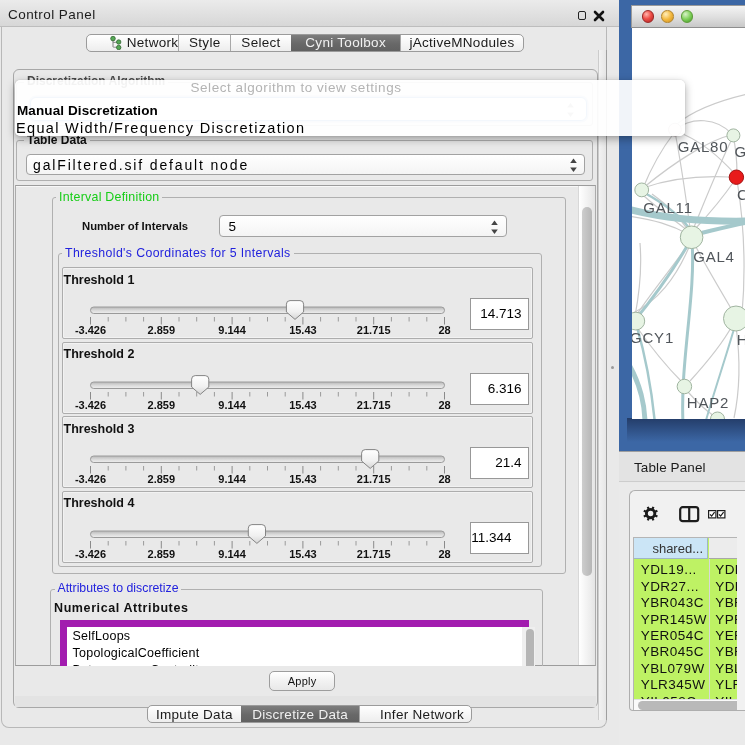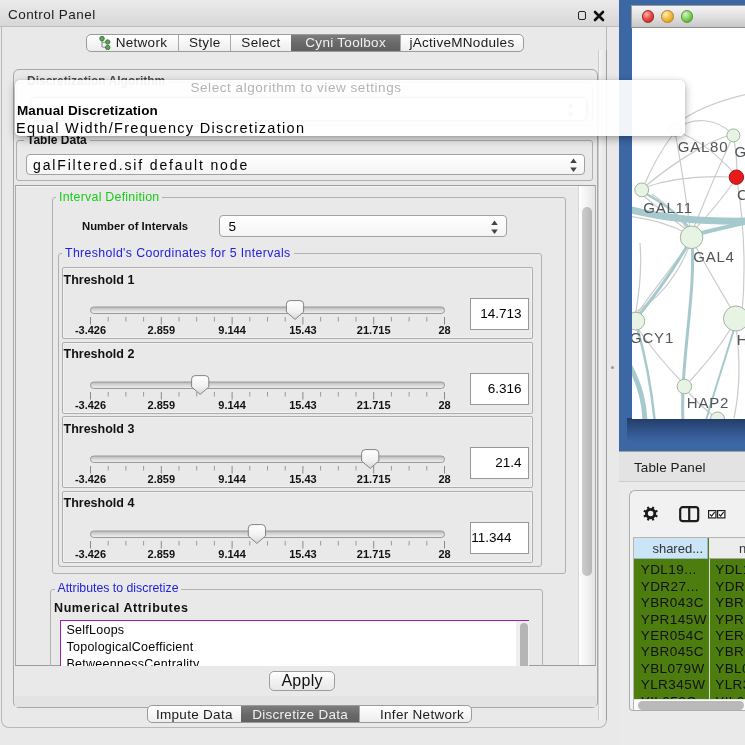--- a/index.html
+++ b/index.html
@@ -10,21 +10,21 @@
     <div class="abs" style="left:0;top:0;width:619px;height:27px;background:linear-gradient(#ebebeb,#d7d7d7);border-bottom:1px solid #bdbdbd;">
       <div class="abs" style="left:8px;top:6.5px;font-size:13.5px;color:#1c1c1c;letter-spacing:0.45px">Control Panel</div>
       <div class="abs" style="left:577.5px;top:11px;width:8.5px;height:8.5px;border:1.6px solid #222;border-radius:2px"></div>
       <svg class="abs" style="left:593px;top:10px" width="12" height="12">
         <path d="M2 2 L10 10 M10 2 L2 10" stroke="#111" stroke-width="2.6" stroke-linecap="round"></path>
       </svg>
     </div>
     <div class="abs" style="left:597.5px;top:50px;width:9.5px;height:670px;background:linear-gradient(to right,#f2f2f2,#e6e6e6);border-left:1px solid #cccccc;border-right:1px solid #9f9f9f;"></div>
     <div class="abs" style="left:611px;top:365.5px;width:3px;height:3px;border-radius:50%;background:#9a9a9a"></div>
     <div style="position:absolute;left:85.5px;top:33.5px;width:438px;height:18.2px;border:1px solid #9b9b9b;border-radius:5.0px;background:linear-gradient(#ffffff,#f7f7f7 45%,#ededed);box-sizing:border-box;overflow:hidden;display:flex">
-      <div style="width:92.3px;height:100%;display:flex;align-items:center;justify-content:center;font-size:13.5px;letter-spacing:0.3px;color:#1a1a1a;box-sizing:border-box;"><svg width="13" height="15" style="margin-right:5px">
+      <div style="width:92.3px;height:100%;display:flex;align-items:center;justify-content:flex-end;font-size:13.5px;letter-spacing:0.3px;color:#1a1a1a;box-sizing:border-box;"><svg width="13" height="15" style="margin-right:5px">
           <path d="M4 4 L4 12 M4 7.5 L9.5 7 M4 12 L9.5 12.5" stroke="#8a8a8a" stroke-width="1.1"></path>
           <circle cx="4" cy="3.6" r="2.3" fill="#55a855" stroke="#336633" stroke-width="0.8"></circle>
           <circle cx="9.7" cy="7" r="2.2" fill="#55a855" stroke="#336633" stroke-width="0.8"></circle>
           <circle cx="9.7" cy="12.5" r="2.2" fill="#55a855" stroke="#336633" stroke-width="0.8"></circle>
         </svg>Network</div>
       <div style="width:52.0px;height:100%;display:flex;align-items:center;justify-content:center;font-size:13.5px;letter-spacing:0.3px;color:#1a1a1a;box-sizing:border-box;border-left:1px solid #a8a8a8;">Style</div>
       <div style="width:61.0px;height:100%;display:flex;align-items:center;justify-content:center;font-size:13.5px;letter-spacing:0.3px;color:#1a1a1a;box-sizing:border-box;border-left:1px solid #a8a8a8;">Select</div>
       <div style="width:110.0px;height:100%;display:flex;align-items:center;justify-content:center;font-size:13.5px;letter-spacing:0.3px;color:#1a1a1a;box-sizing:border-box;border-left:1px solid #a8a8a8;background:linear-gradient(#7d7d7d,#686868 55%,#616161);color:#f1f1f1;border-left:none;">Cyni Toolbox</div>
       <div style="width:122.7px;height:100%;display:flex;align-items:center;justify-content:center;font-size:13.5px;letter-spacing:0.3px;color:#1a1a1a;box-sizing:border-box;border-left:1px solid #a8a8a8;">jActiveMNodules</div>
     </div>
@@ -247,29 +247,29 @@
         <text x="310.7" y="65.5" font-family="Liberation Sans, sans-serif" font-size="11" font-weight="bold" fill="#111" text-anchor="middle">21.715</text>
         <text x="381.5" y="65.5" font-family="Liberation Sans, sans-serif" font-size="11" font-weight="bold" fill="#111" text-anchor="middle">28</text>
         <path d="M 185.3 44 L 185.3 36.2 Q 185.3 32.6 188.9 32.6 L 198.9 32.6 Q 202.5 32.6 202.5 36.2 L 202.5 44 L 193.9 51.4 Z" fill="url(#th490)" stroke="#848484" stroke-width="1"></path>
       </svg>
     </div>
     <div class="abs" style="left:470px;top:521.5px;width:58.5px;height:32px;border:1px solid #989898;background:#fff;font-size:13.5px;color:#000;text-align:right;line-height:30px;padding-right:16px">11.344</div>
     <div class="abs" style="left:14.5px;top:576px;width:580px;height:90.1px;overflow:hidden">
       <div class="abs" style="left:35.5px;top:12.7px;width:492.7px;height:120px;border:1px solid #b0b0b0;border-radius:3px"></div>
       <div class="abs" style="left:40px;top:7px;background:#e9e9e9;padding:0 3px;font-size:12.3px;line-height:11px;color:#2222dd">Attributes to discretize</div>
       <div class="abs" style="left:39.5px;top:25px;font-size:12.5px;font-weight:bold;letter-spacing:0.6px;color:#111">Numerical Attributes</div>
-      <div class="abs" style="left:45px;top:43.5px;width:469.5px;height:60px;background:#fff;border:1px solid #a21caf">
+      <div class="abs" style="left:45px;top:43.5px;width:469.5px;height:60px;background:#fff;border:7px solid #a21caf">
         <div class="abs" style="left:6px;top:2.0px;font-size:12.5px;letter-spacing:0.25px;color:#000">SelfLoops</div>
         <div class="abs" style="left:6px;top:19.4px;font-size:12.5px;letter-spacing:0.25px;color:#000">TopologicalCoefficient</div>
         <div class="abs" style="left:6px;top:36.8px;font-size:12.5px;letter-spacing:0.25px;color:#000">BetweennessCentrality</div>
         <div class="abs" style="left:455.5px;top:0;width:13px;height:60px;background:#efefef"></div>
         <div class="abs" style="left:459px;top:2px;width:8px;height:56px;border-radius:4px;background:#b5b5b5"></div>
       </div>
     </div>
-    <div class="abs" style="left:269px;top:671.3px;width:66.3px;height:20px;border:1px solid #9d9d9d;border-radius:5px;background:linear-gradient(#ffffff,#f2f2f2 50%,#e8e8e8);font-size:16px;letter-spacing:0.3px;color:#111;text-align:center;line-height:18px">Apply</div>
+    <div class="abs" style="left:269px;top:671.3px;width:66.3px;height:20px;border:1px solid #9d9d9d;border-radius:5px;background:linear-gradient(#ffffff,#f2f2f2 50%,#e8e8e8);font-size:11px;letter-spacing:0.3px;color:#111;text-align:center;line-height:18px">Apply</div>
     <div style="position:absolute;left:146.6px;top:705px;width:325px;height:18px;border:1px solid #9b9b9b;border-radius:5.0px;background:linear-gradient(#ffffff,#f7f7f7 45%,#ededed);box-sizing:border-box;overflow:hidden;display:flex">
       <div style="width:93.5px;height:100%;display:flex;align-items:center;justify-content:center;font-size:13.5px;letter-spacing:0.3px;color:#1a1a1a;box-sizing:border-box;">Impute Data</div>
       <div style="width:118.1px;height:100%;display:flex;align-items:center;justify-content:center;font-size:13.5px;letter-spacing:0.3px;color:#1a1a1a;box-sizing:border-box;border-left:1px solid #a8a8a8;background:linear-gradient(#7d7d7d,#686868 55%,#616161);color:#f1f1f1;border-left:none;">Discretize Data</div>
       <div style="width:108.8px;height:100%;display:flex;align-items:center;justify-content:center;font-size:13.5px;letter-spacing:0.3px;color:#1a1a1a;box-sizing:border-box;border-left:1px solid #a8a8a8;padding-left:16px;">Infer Network</div>
     </div>
     <div class="abs" style="left:619px;top:0;width:126px;height:450.5px;background:#3c67a5"></div>
     <div class="abs" style="left:627px;top:418px;width:118px;height:24px;background:linear-gradient(rgba(15,25,55,0.55),rgba(60,90,150,0))"></div>
     <div class="abs" style="left:631px;top:4.5px;width:114px;height:23px;background:linear-gradient(#f4f4f4,#dedede 55%,#c8c8c8);border:1px solid #9a9a9a;border-right:none;border-bottom:1px solid #8e8e8e">
       <div class="abs" style="left:9.5px;top:4.5px;width:12.5px;height:12.5px;border-radius:50%;background:radial-gradient(circle at 35% 30%,#ffb5ac,#ef4f48 45%,#c43230 80%);border:1px solid #992a28"></div>
       <div class="abs" style="left:29px;top:4.5px;width:12.5px;height:12.5px;border-radius:50%;background:radial-gradient(circle at 35% 30%,#ffeebb,#f3b93f 50%,#d99a28 85%);border:1px solid #b2852c"></div>
@@ -351,21 +351,21 @@
         <line x1="10.2" y1="1.2" x2="10.2" y2="15.2" stroke="#1c1c1c" stroke-width="2.2"></line>
       </svg>
       <svg class="abs" style="left:78.0px;top:19px" width="9" height="9">
         <rect x="0.6" y="0.6" width="7.3" height="7.3" fill="#fff" stroke="#1c1c1c" stroke-width="1.2"></rect>
         <path d="M2 4.4 L3.6 6 L6.6 2.2" fill="none" stroke="#1c1c1c" stroke-width="1.2"></path>
       </svg>
       <svg class="abs" style="left:87.4px;top:19px" width="9" height="9">
         <rect x="0.6" y="0.6" width="7.3" height="7.3" fill="#fff" stroke="#1c1c1c" stroke-width="1.2"></rect>
         <path d="M2 4.4 L3.6 6 L6.6 2.2" fill="none" stroke="#1c1c1c" stroke-width="1.2"></path>
       </svg>
-      <div class="abs" style="left:3px;top:46.3px;width:113px;height:174.5px;border:1px solid #b5b5b5;border-right:none;background:#4d7c0f;overflow:hidden">
+      <div class="abs" style="left:3px;top:46.3px;width:104px;height:174.5px;border:1px solid #b5b5b5;border-right:none;background:#bef264;overflow:hidden">
         <div class="abs" style="left:0;top:0;width:74px;height:21.5px;background:#cbe5f6;border-right:1px solid #9fb6c6;border-bottom:1px solid #9fb6c6;font-size:13px;color:#333;text-align:right;line-height:21px;padding-right:4px">shared...</div>
         <div class="abs" style="left:75px;top:0;width:38px;height:21.5px;background:#ececec;border-bottom:1px solid #a8a8a8;font-size:13px;color:#333;padding-left:30px;line-height:21px">name</div>
         <div class="abs" style="left:6.7px;top:24.7px;font-size:13.5px;letter-spacing:0.45px;color:#111">YDL19...</div>
         <div class="abs" style="left:81.2px;top:24.7px;font-size:13.5px;letter-spacing:0.45px;color:#111">YDL194W</div>
         <div class="abs" style="left:6.7px;top:41.099999999999994px;font-size:13.5px;letter-spacing:0.45px;color:#111">YDR27...</div>
         <div class="abs" style="left:81.2px;top:41.099999999999994px;font-size:13.5px;letter-spacing:0.45px;color:#111">YDR277C</div>
         <div class="abs" style="left:6.7px;top:57.5px;font-size:13.5px;letter-spacing:0.45px;color:#111">YBR043C</div>
         <div class="abs" style="left:81.2px;top:57.5px;font-size:13.5px;letter-spacing:0.45px;color:#111">YBR043C</div>
         <div class="abs" style="left:6.7px;top:73.89999999999999px;font-size:13.5px;letter-spacing:0.45px;color:#111">YPR145W</div>
         <div class="abs" style="left:81.2px;top:73.89999999999999px;font-size:13.5px;letter-spacing:0.45px;color:#111">YPR145W</div>

